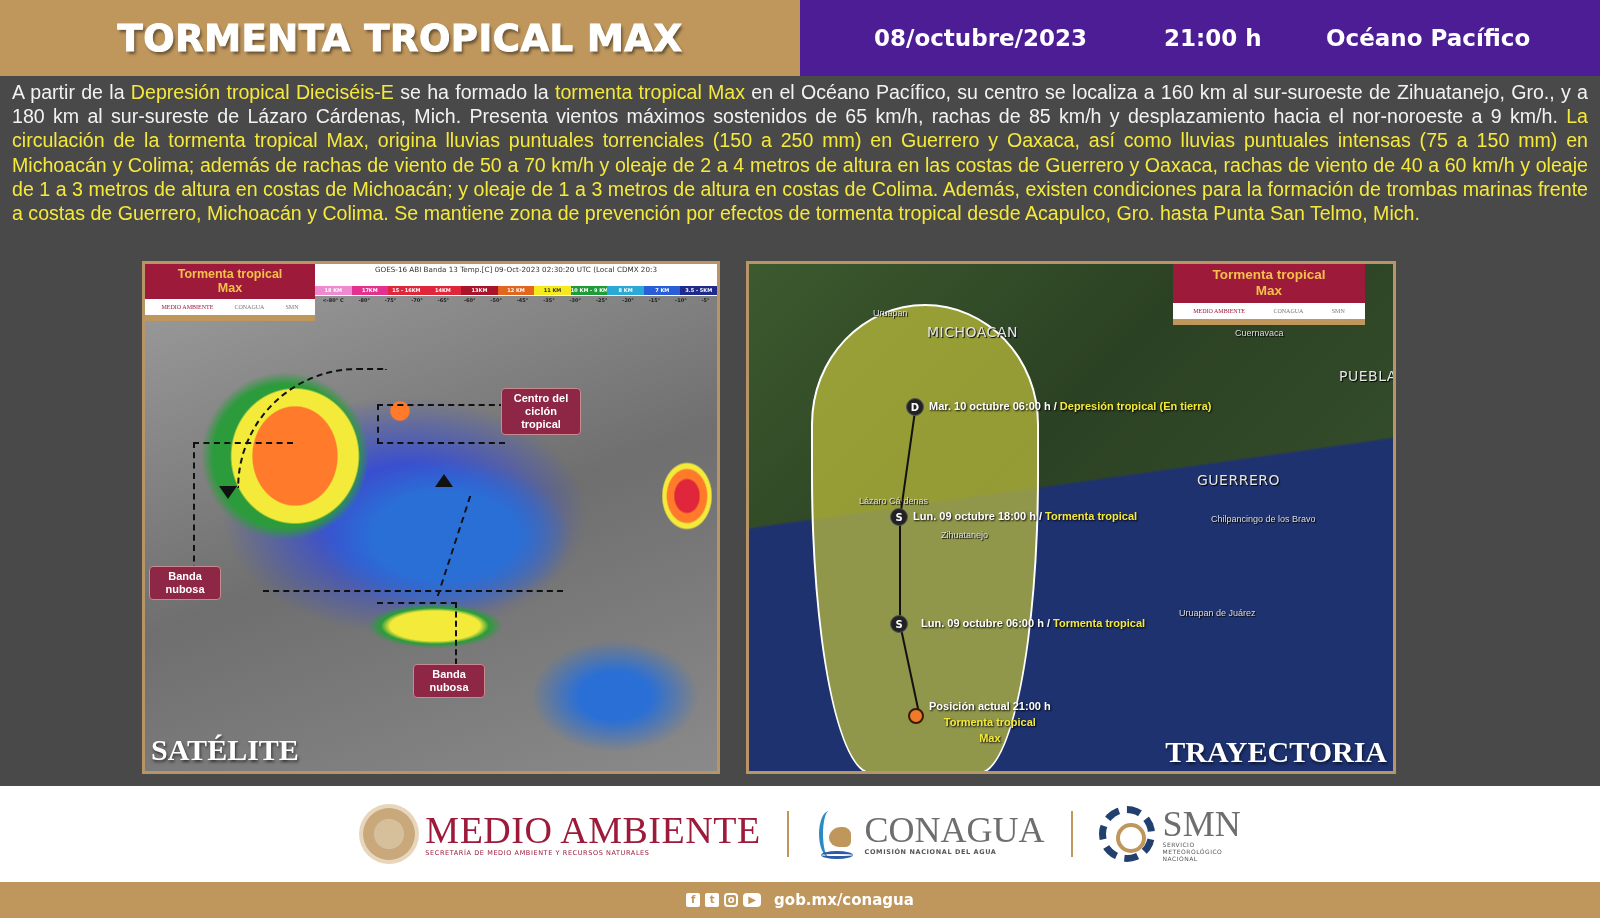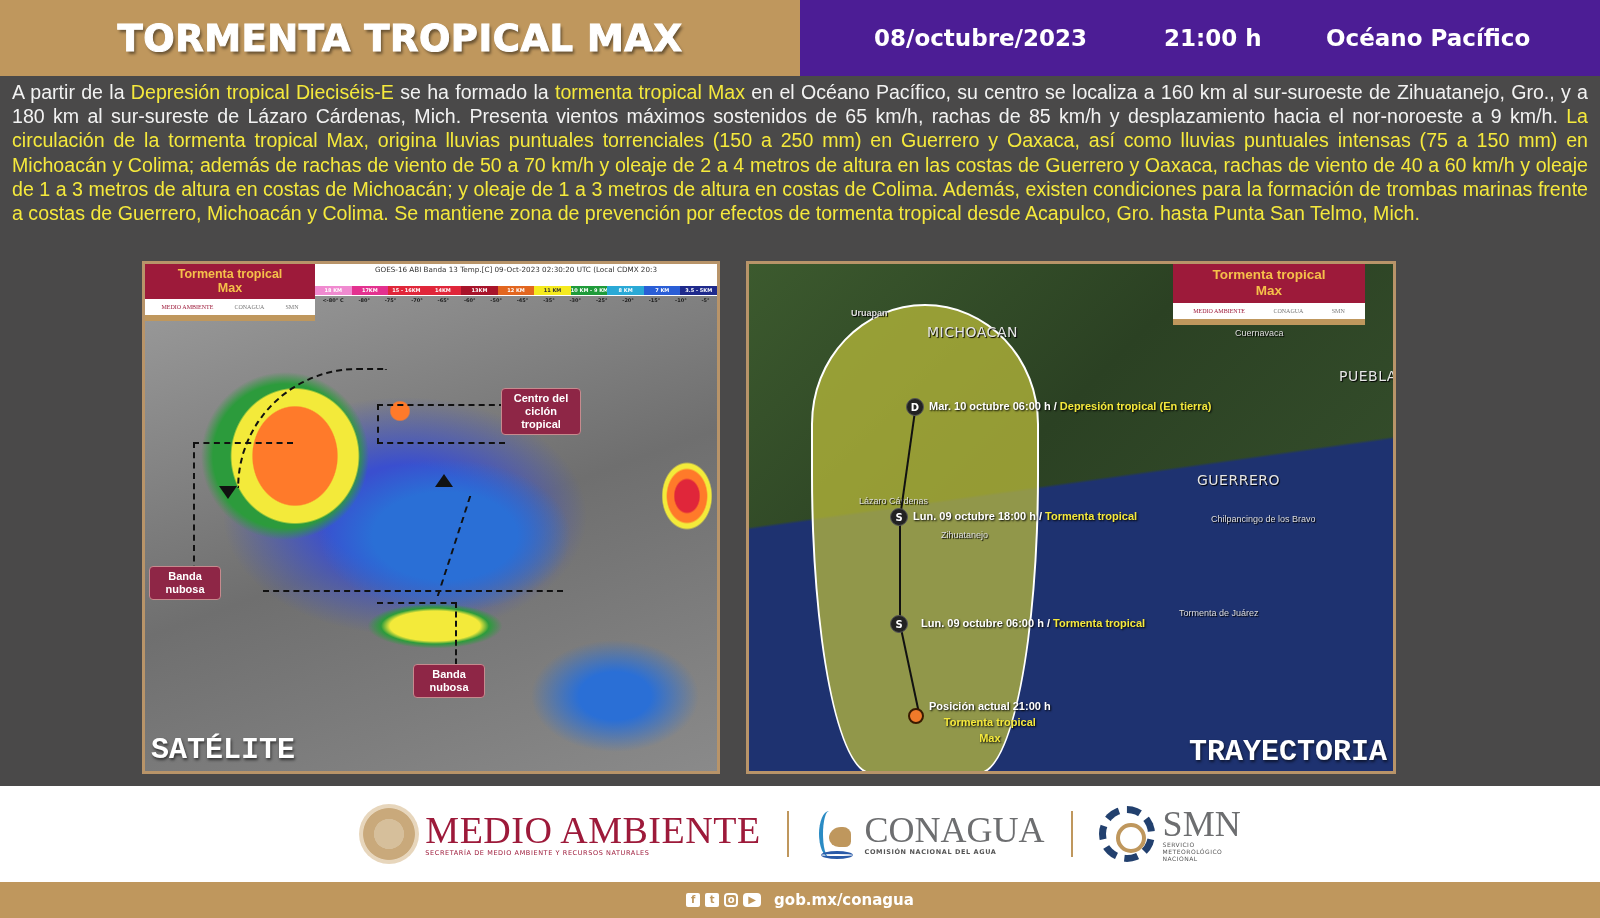--- a/index.html
+++ b/index.html
@@ -40,21 +40,21 @@
       radial-gradient(ellipse 90px 30px at 290px 330px, #f3ea3a 0 50%, #2c9b3c 60%, transparent 75%),
       radial-gradient(ellipse 180px 110px at 300px 240px, #2a6fd6 0 40%, transparent 70%),
       radial-gradient(ellipse 260px 170px at 260px 220px, #3a4fcf 0 30%, transparent 70%),
       radial-gradient(ellipse 120px 80px at 470px 400px, #2a6fd6 0 30%, transparent 70%),
       linear-gradient(160deg, #9a9a9a 0%, #6f6f6f 50%, #8a8a8a 100%);
   }
   .sat-label { position: absolute; background: #8e2646; border: 1px solid #c78a8e; color: #fff; font-family: "Liberation Sans", sans-serif; font-weight: bold; font-size: 11px; text-align: center; line-height: 13px; border-radius: 4px; padding: 3px 6px; }
   .dash { position: absolute; border: 0 dashed #111; }
   .arrow-up { position: absolute; width: 0; height: 0; border-left: 9px solid transparent; border-right: 9px solid transparent; border-bottom: 13px solid #111; }
   .arrow-down { position: absolute; width: 0; height: 0; border-left: 9px solid transparent; border-right: 9px solid transparent; border-top: 13px solid #111; }
-  .corner-label { position: absolute; color: #fff; font-family: Liberation Mono, monospace; font-weight: bold; font-size: 30px; text-shadow: 1px 2px 3px rgba(0,0,0,0.6); }
+  .corner-label { position: absolute; color: #fff; font-family: Liberation Serif, serif; font-weight: bold; font-size: 30px; text-shadow: 1px 2px 3px rgba(0,0,0,0.6); }
 
   .traj-img { position: absolute; left: 0; top: 0; right: 0; bottom: 0;
     background:
       linear-gradient(172deg, transparent 0 44%, #1e3270 44.5% 100%),
       linear-gradient(135deg, #3c5a2e 0%, #2b4123 40%, #3a5530 100%);
   }
   .cone { position: absolute; left: 62px; top: 40px; width: 228px; height: 470px; background: rgba(190,190,60,0.72); border: 2.5px solid #fff; border-radius: 114px 114px 60px 60px / 120px 120px 300px 300px; }
   .track { position: absolute; width: 2px; background: #111; transform-origin: top left; }
   .pt { position: absolute; width: 18px; height: 18px; border-radius: 50%; background: #222; color: #fff; font-size: 10px; font-weight: bold; text-align: center; line-height: 18px; border: 1px solid #555; }
   .pt-now { position: absolute; width: 16px; height: 16px; border-radius: 50%; background: #f07a2a; border: 2px solid #3a1a00; }
@@ -171,25 +171,25 @@
   </div>
 </div>
 
 <div class="panel traj">
   <div class="traj-img"></div>
   <div class="cone"></div>
 
   <div class="map-state" style="left:178px; top:60px;">MICHOACAN</div>
   <div class="map-state" style="left:448px; top:208px;">GUERRERO</div>
   <div class="map-state" style="left:590px; top:104px;">PUEBLA</div>
-  <div class="map-place" style="left:102px; top:44px;font-weight:bold;">Uruapan</div>
+  <div class="map-place" style="left:124px; top:44px;">Uruapan</div>
   <div class="map-place" style="left:110px; top:232px;">Lázaro Cárdenas</div>
   <div class="map-place" style="left:192px; top:266px;">Zihuatanejo</div>
   <div class="map-place" style="left:462px; top:250px;">Chilpancingo de los Bravo</div>
-  <div class="map-place" style="left:430px; top:344px;">Tormenta de Juárez</div>
+  <div class="map-place" style="left:430px; top:344px;">Uruapan de Juárez</div>
   <div class="map-place" style="left:486px; top:64px;">Cuernavaca</div>
 
   <div class="track" style="left:165px; top:147px; height:110px; transform: rotate(8deg);"></div>
   <div class="track" style="left:150px; top:253px; height:107px;"></div>
   <div class="track" style="left:150px; top:360px; height:90px; transform: rotate(-12deg);"></div>
 
   <div class="pt" style="left:157px; top:134px;">D</div>
   <div class="pt-label" style="left:180px; top:136px;"><span>Mar. 10 octubre 06:00 h / </span><span class="y">Depresión tropical (En tierra)</span></div>
 
   <div class="pt" style="left:141px; top:244px;">S</div>

